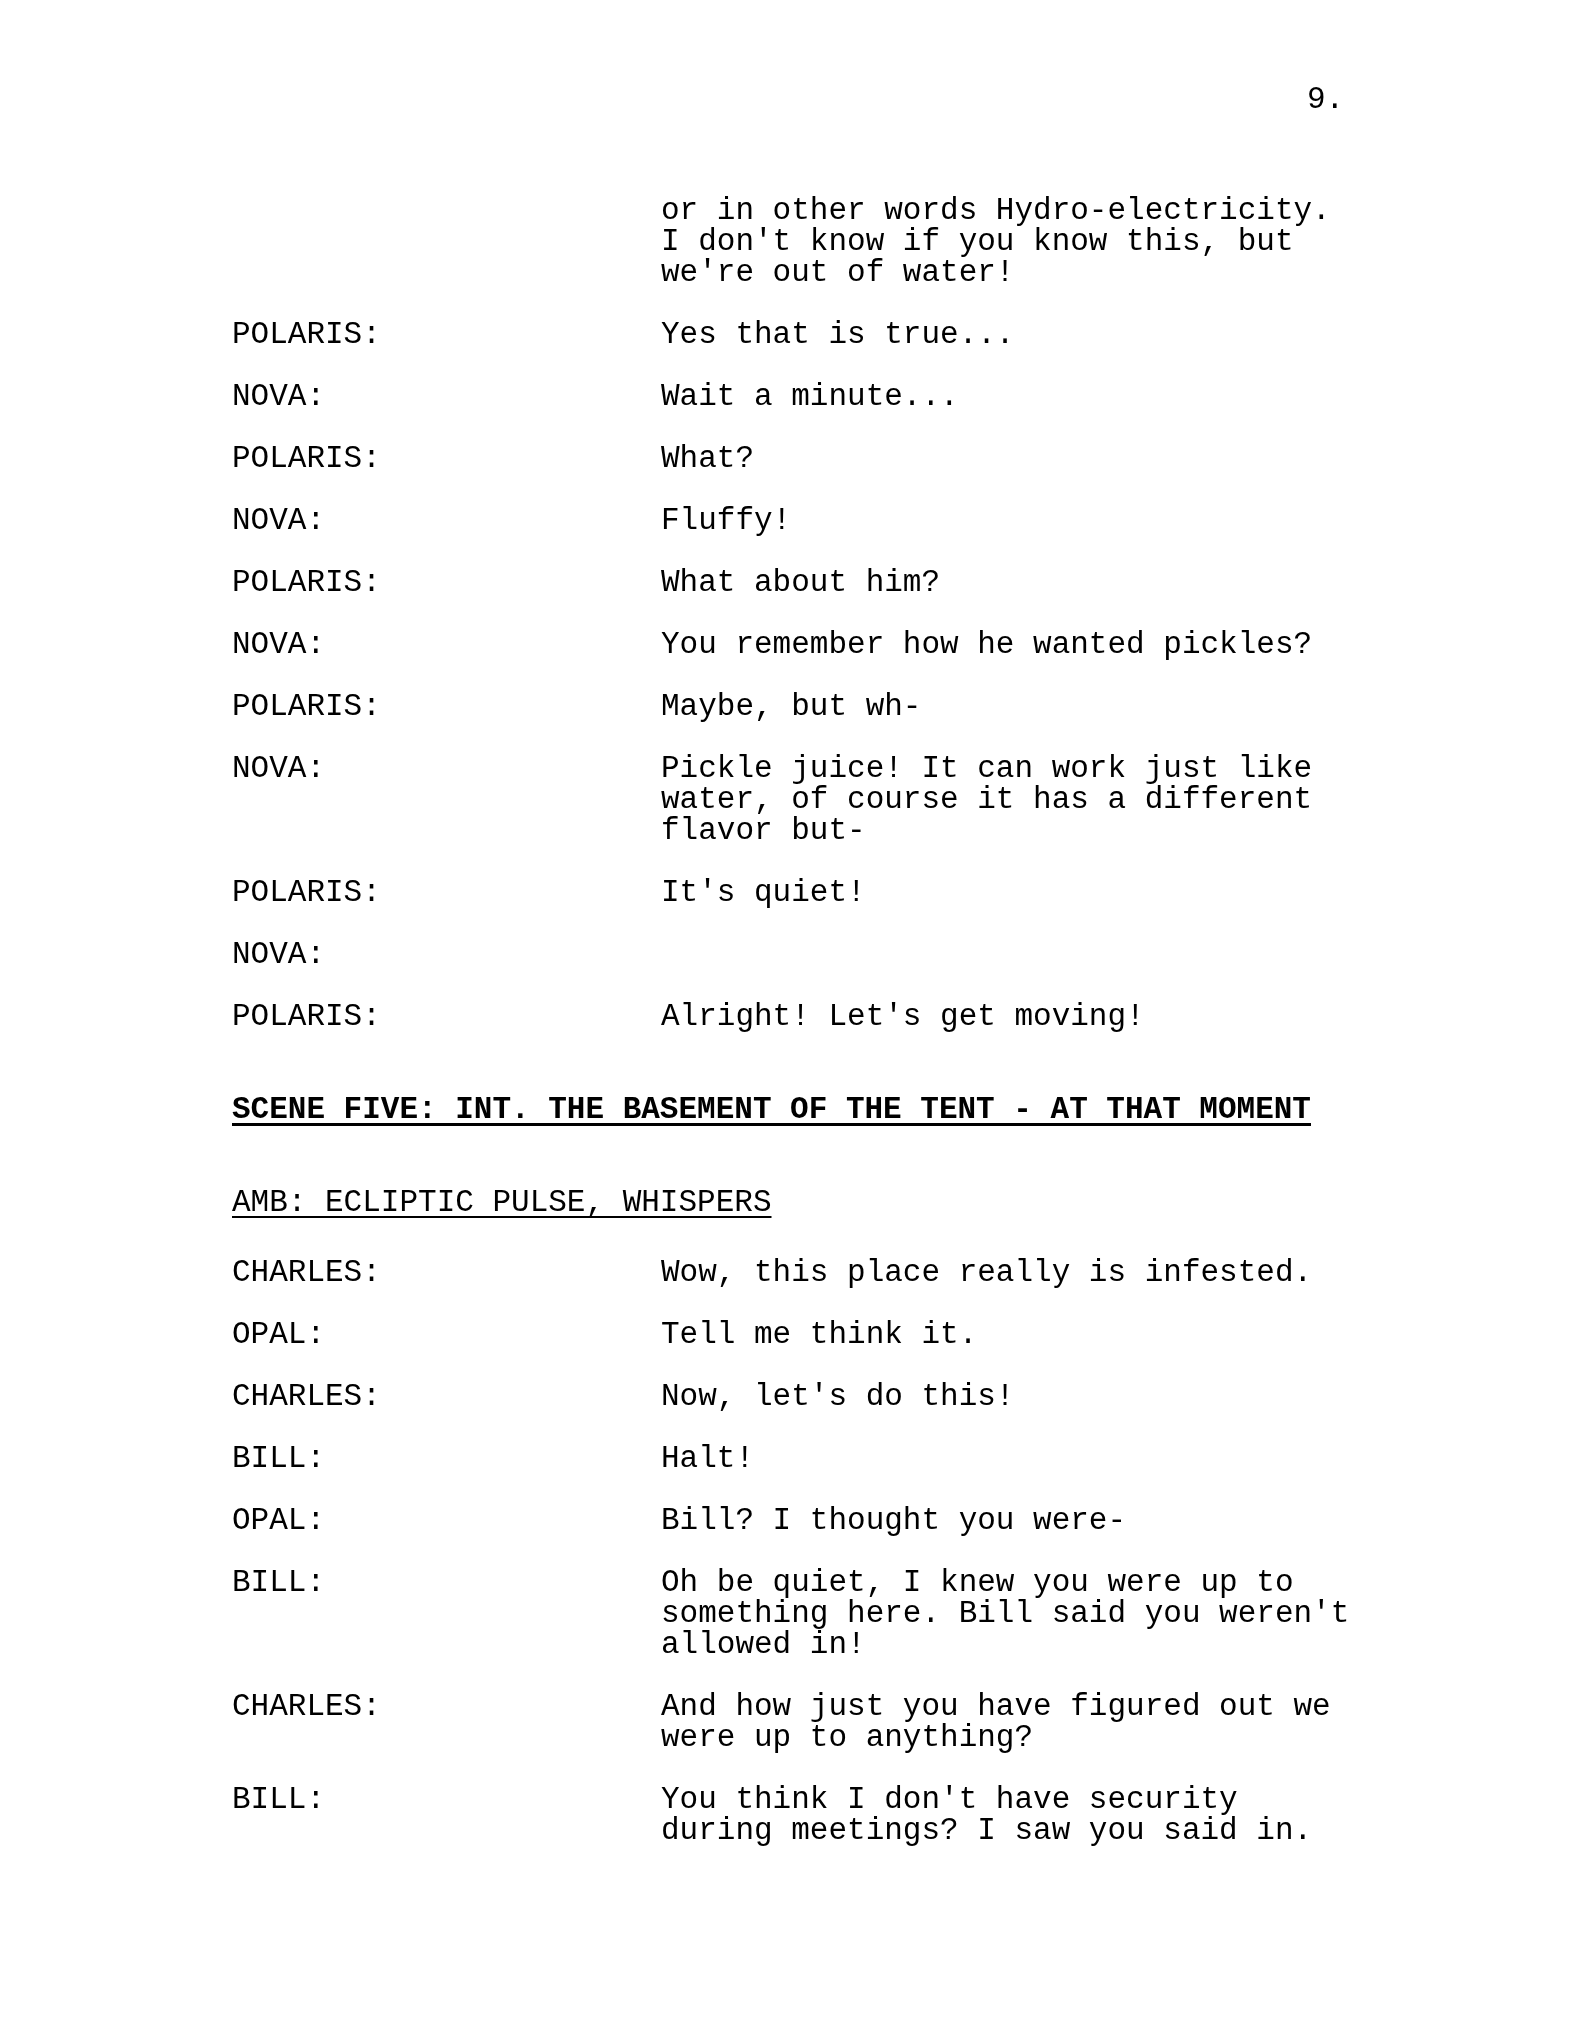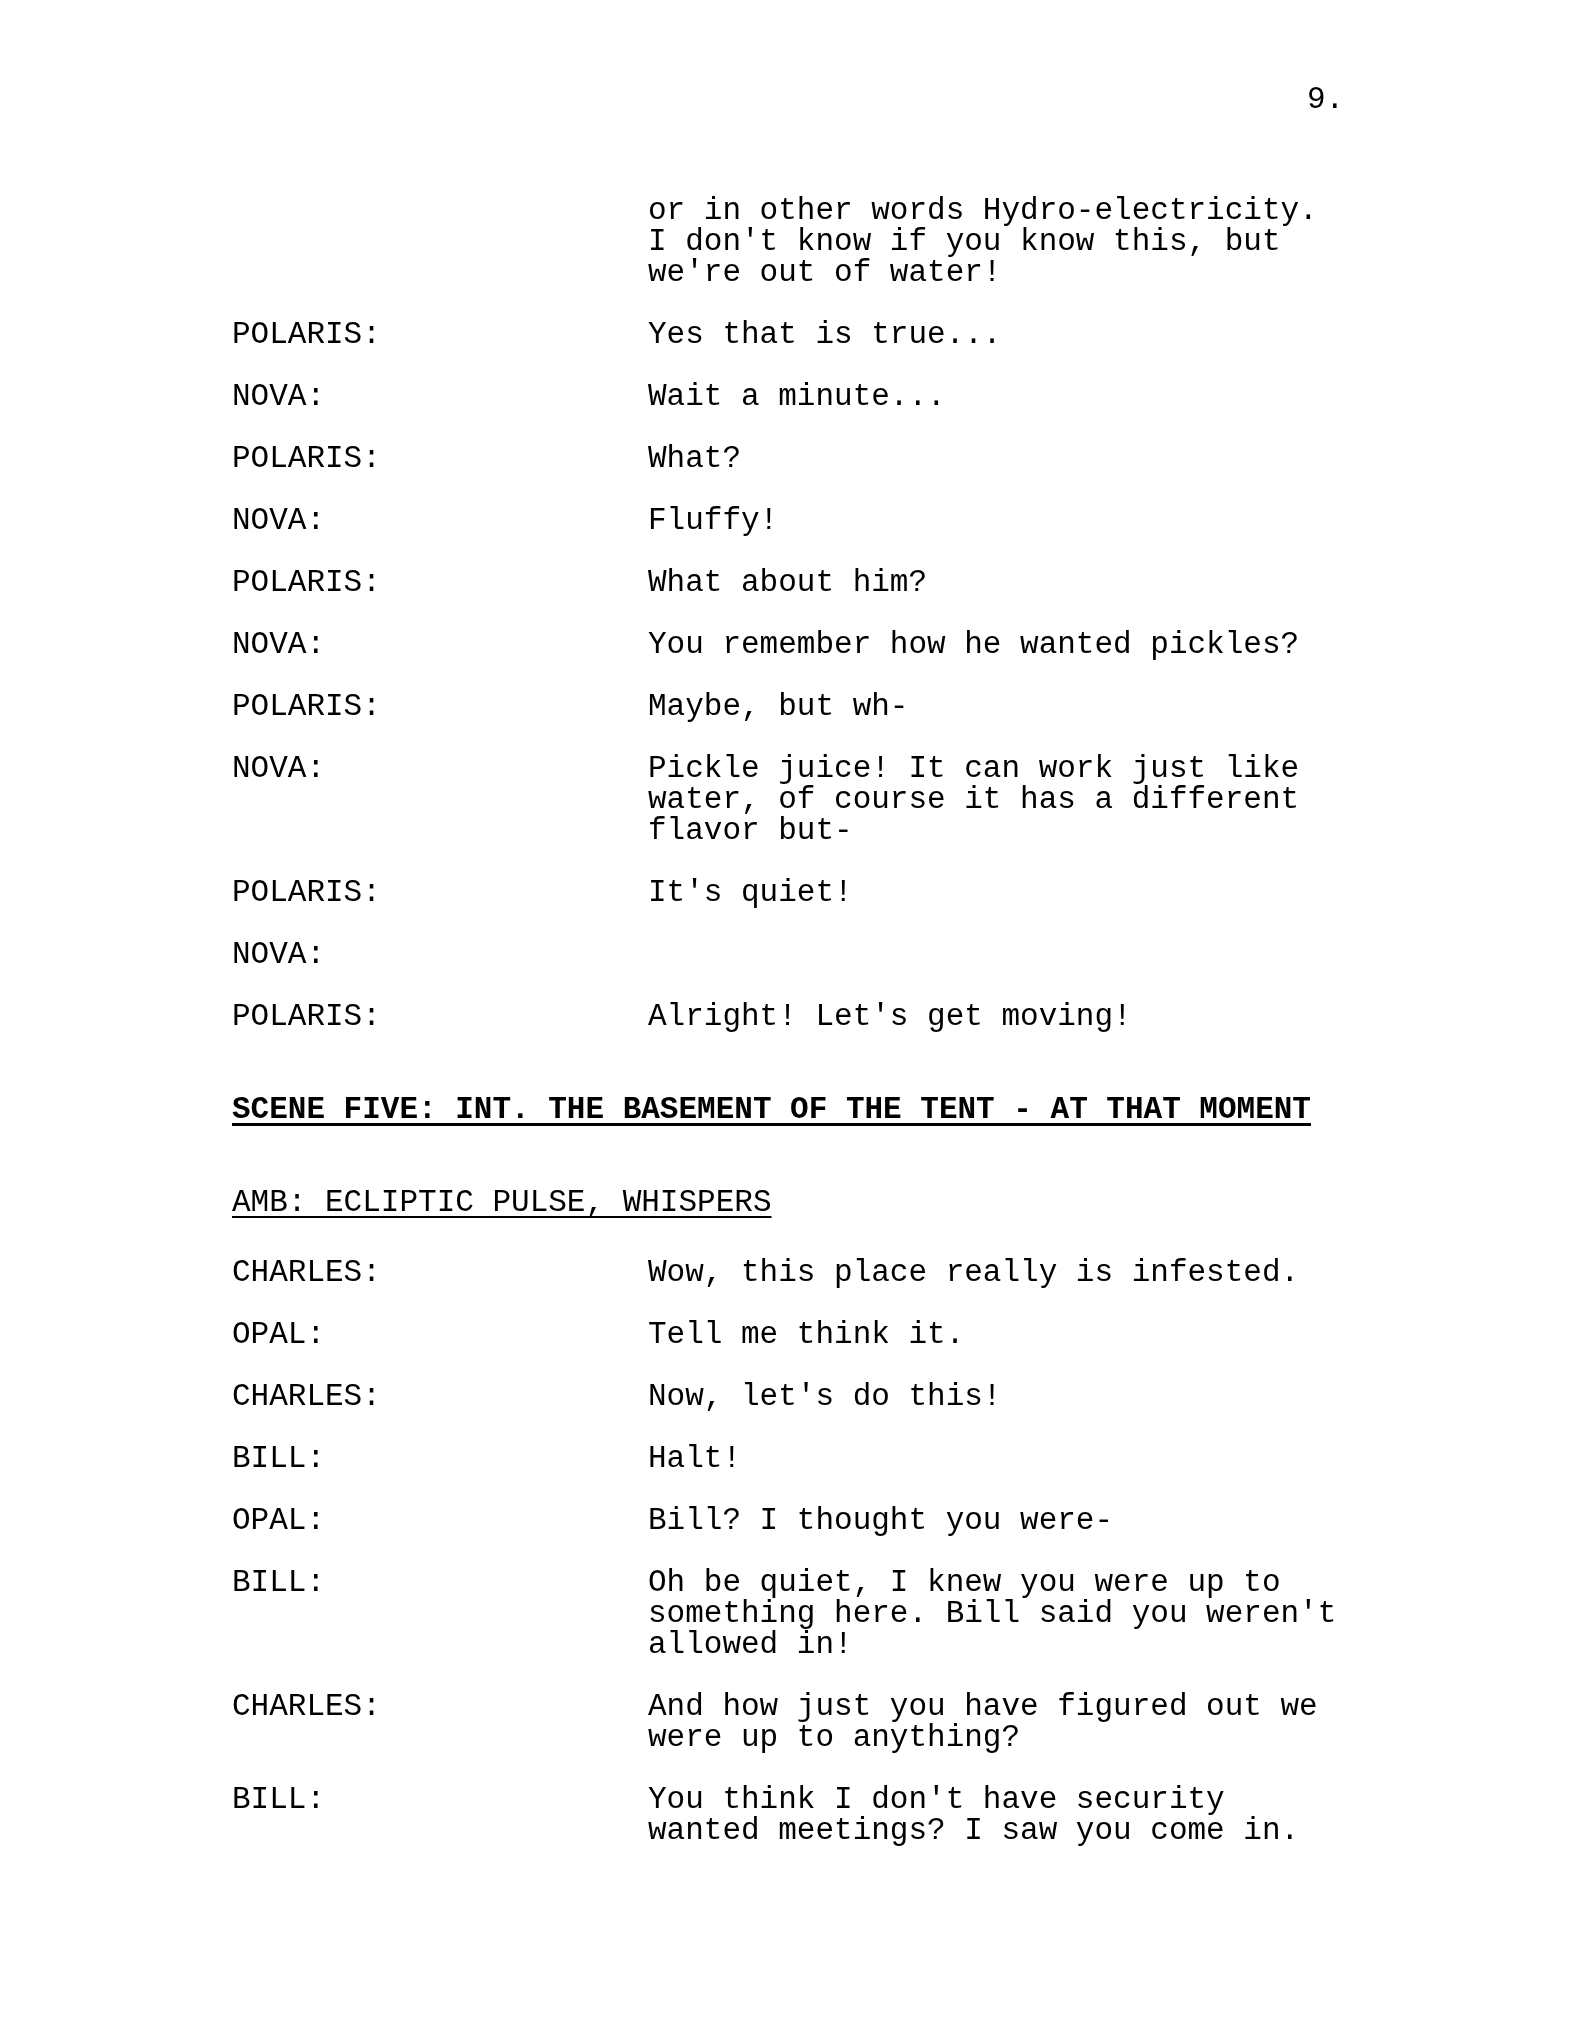--- a/index.html
+++ b/index.html
@@ -26,20 +26,21 @@
     align-items: flex-start;
     margin: 0 0 31px 232px;
   }
   .speaker {
     flex: 0 0 416px;
     white-space: nowrap;
   }
   .lines {
     white-space: pre-line;
     flex: 1 1 auto;
+    margin-left: 13px;
   }
   .heading-row {
     margin: 62px 0 39px 232px;
     white-space: nowrap;
   }
   .scene-heading-text {
     font-weight: bold;
     text-decoration: underline;
     text-decoration-thickness: 3px;
     text-underline-offset: 5px;
@@ -164,16 +165,16 @@
 
   <div class="block">
     <span class="speaker">CHARLES:</span>
     <span class="lines">And how just you have figured out we
 were up to anything?</span>
   </div>
 
   <div class="block">
     <span class="speaker">BILL:</span>
     <span class="lines">You think I don't have security
-wanted meetings? I saw you come in.</span>
+during meetings? I saw you said in.</span>
   </div>
 
 </div>
 
 </body></html>

